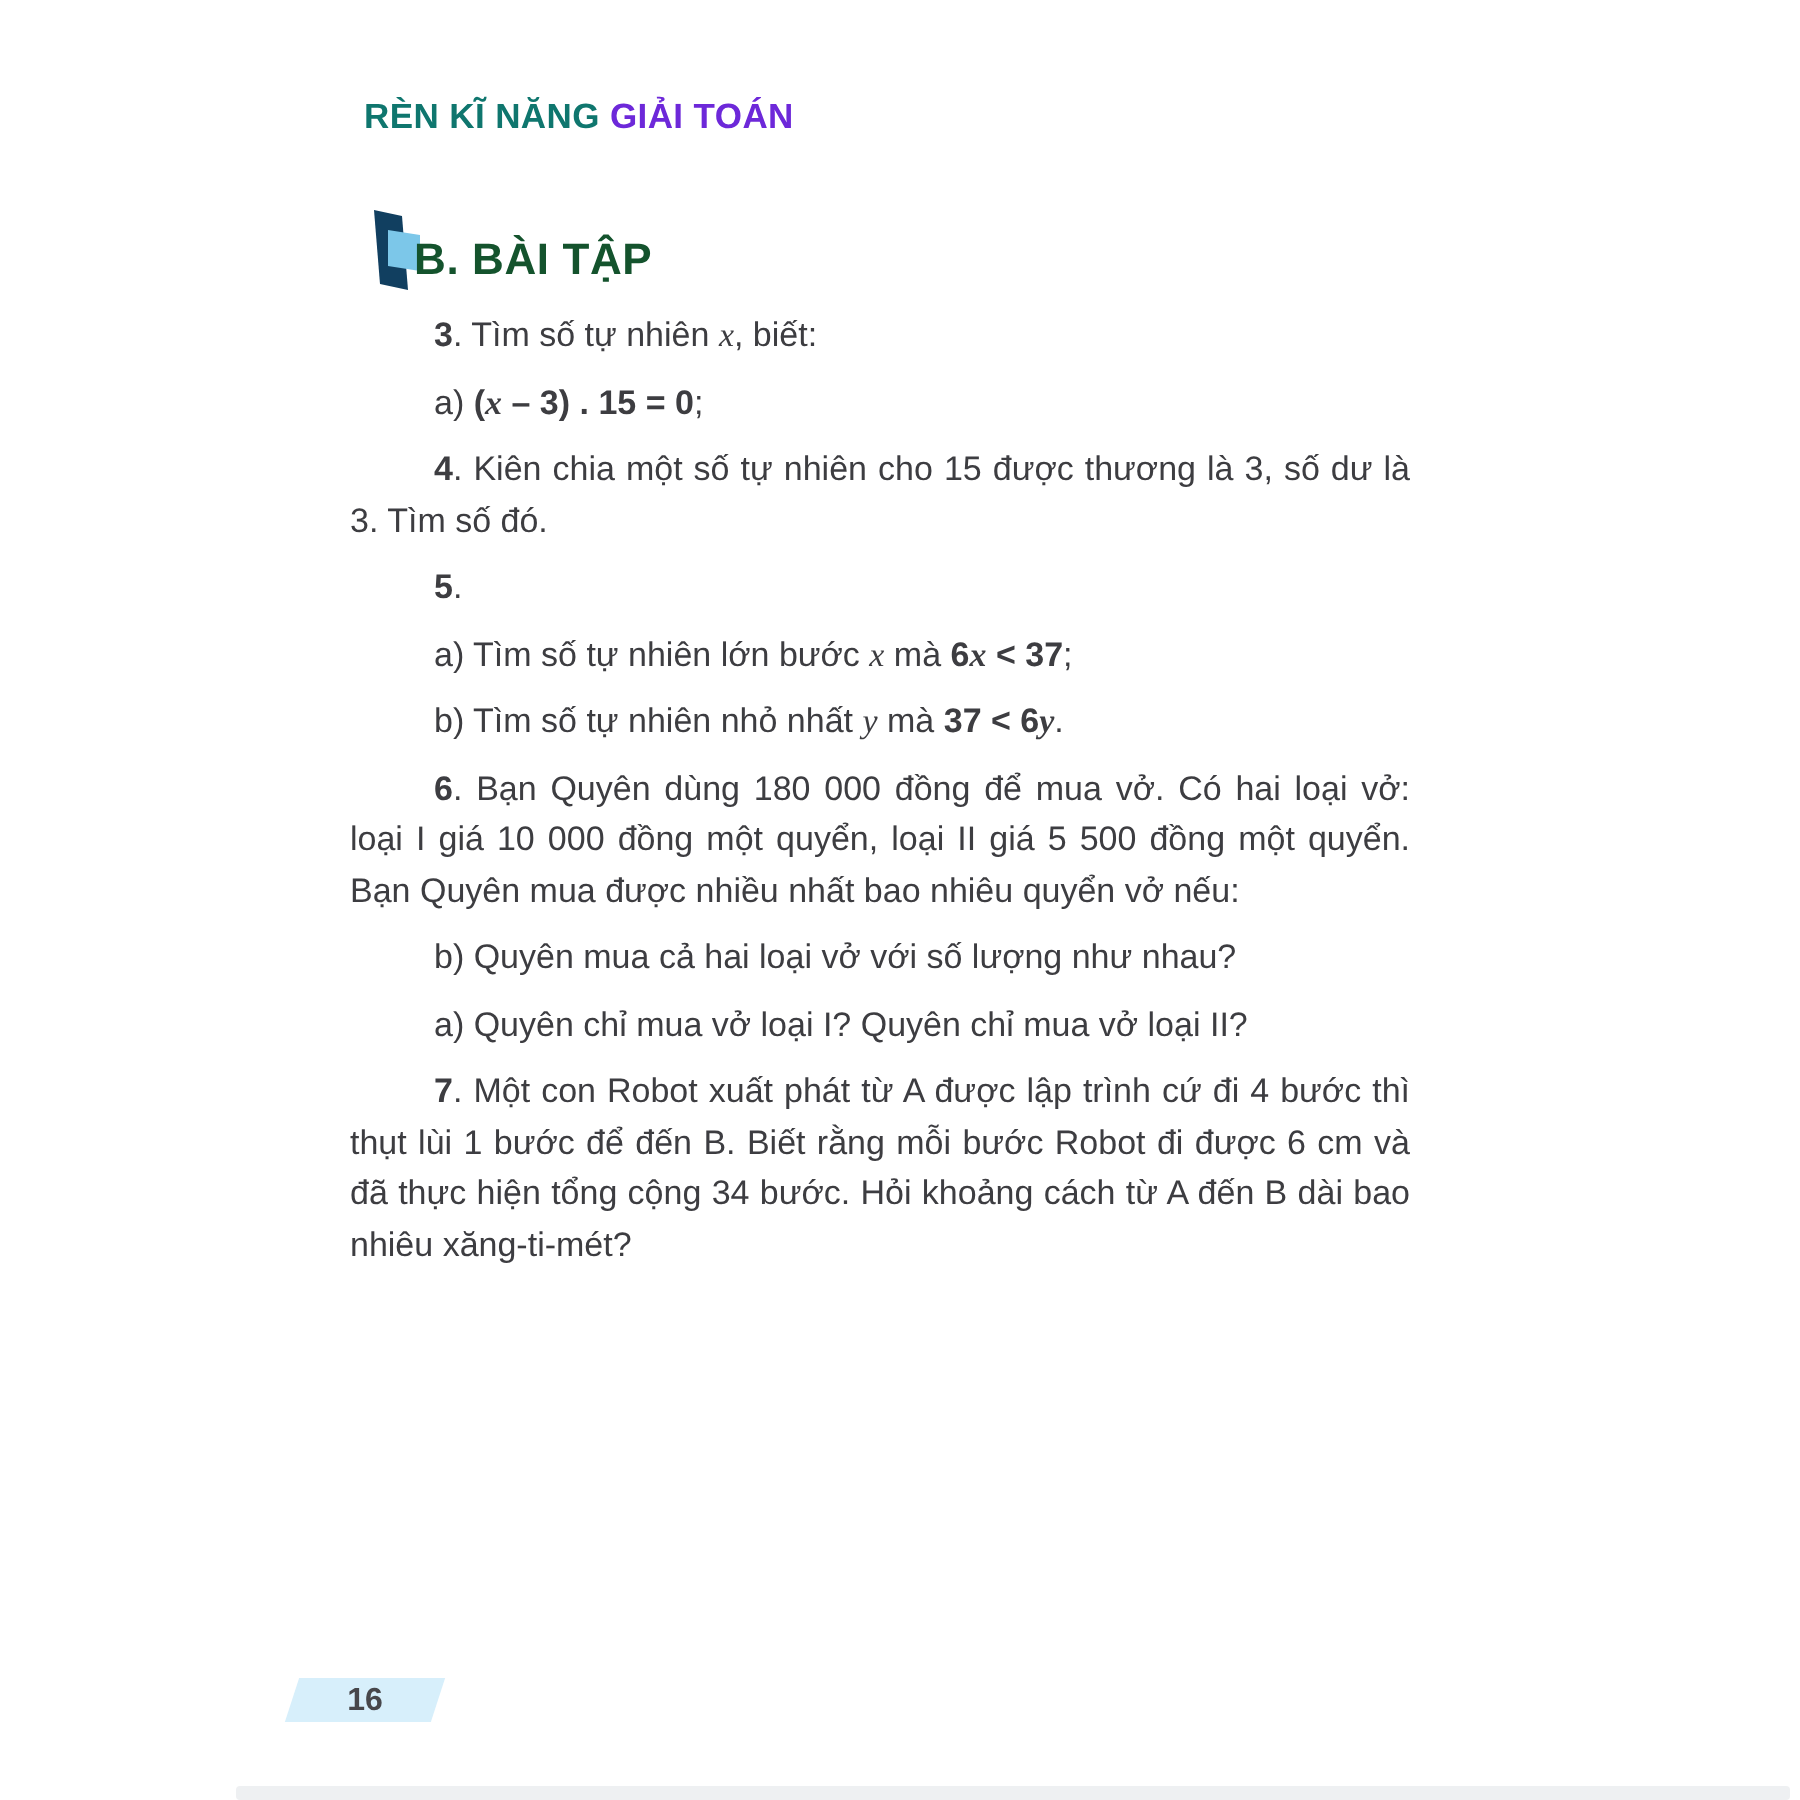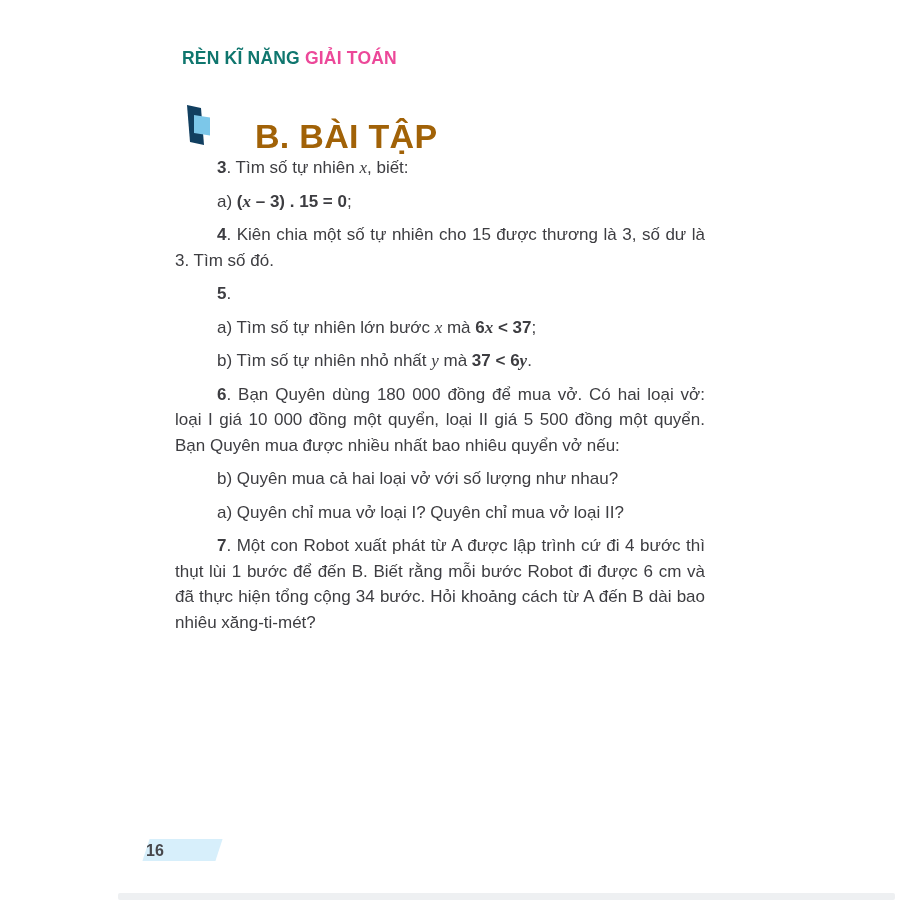--- a/index.html
+++ b/index.html
@@ -9,47 +9,47 @@
     position: relative;
     overflow: hidden;
     font-family: "Liberation Sans", sans-serif;
   }
   .brand {
     position: absolute; left: 182px; top: 48px;
     font-size: 17.5px; font-weight: bold; letter-spacing: .2px;
     white-space: nowrap;
   }
   .brand-dark { color: #0f766e; }
-  .brand-light { color: #ec4899; }
+  .brand-light { color: #6d28d9; }
 
   .section-heading { position: absolute; left: 185px; top: 104px; }
   .section-icon { position: absolute; left: 0; top: 0; }
   .section-title {
     position: absolute; left: 22px; top: 13px;
-    font-size: 34px; font-weight: bold; color: #a16207;
-    letter-spacing: .3px; white-space: nowrap; margin-left: 48px;
+    font-size: 22px; font-weight: bold; color: #14532d;
+    letter-spacing: .3px; white-space: nowrap;
   }
 
   .content {
     position: absolute; left: 175px; top: 155px; width: 530px;
     font-size: 17px; line-height: 25.5px; color: #3d3d41;
     text-align: justify;
   }
   .content p { margin: 0 0 8px 0; text-indent: 42px; }
   .bold { font-weight: bold; }
   .math { font-weight: bold; }
   .var  { font-family: "Liberation Serif", serif; font-style: italic; }
 
   .pagenum { position: absolute; left: 146px; top: 839px; width: 73px; height: 22px; }
   .pagenum-bg {
     position: absolute; left: 0; top: 0; width: 100%; height: 100%;
     background: #d7effb; transform: skewX(-18deg);
   }
   .pagenum-text {
-    position: relative; display: block; 
+    position: relative; display: block; text-align: center;
     line-height: 23px; font-size: 16px; font-weight: bold; color: #47474b;
   }
 
   .bottom-bar {
     position: absolute; left: 118px; top: 893px; width: 777px; height: 7px;
     background: #eef0f2; border-radius: 2px;
   }
 </style>
 </head>
 <body>

